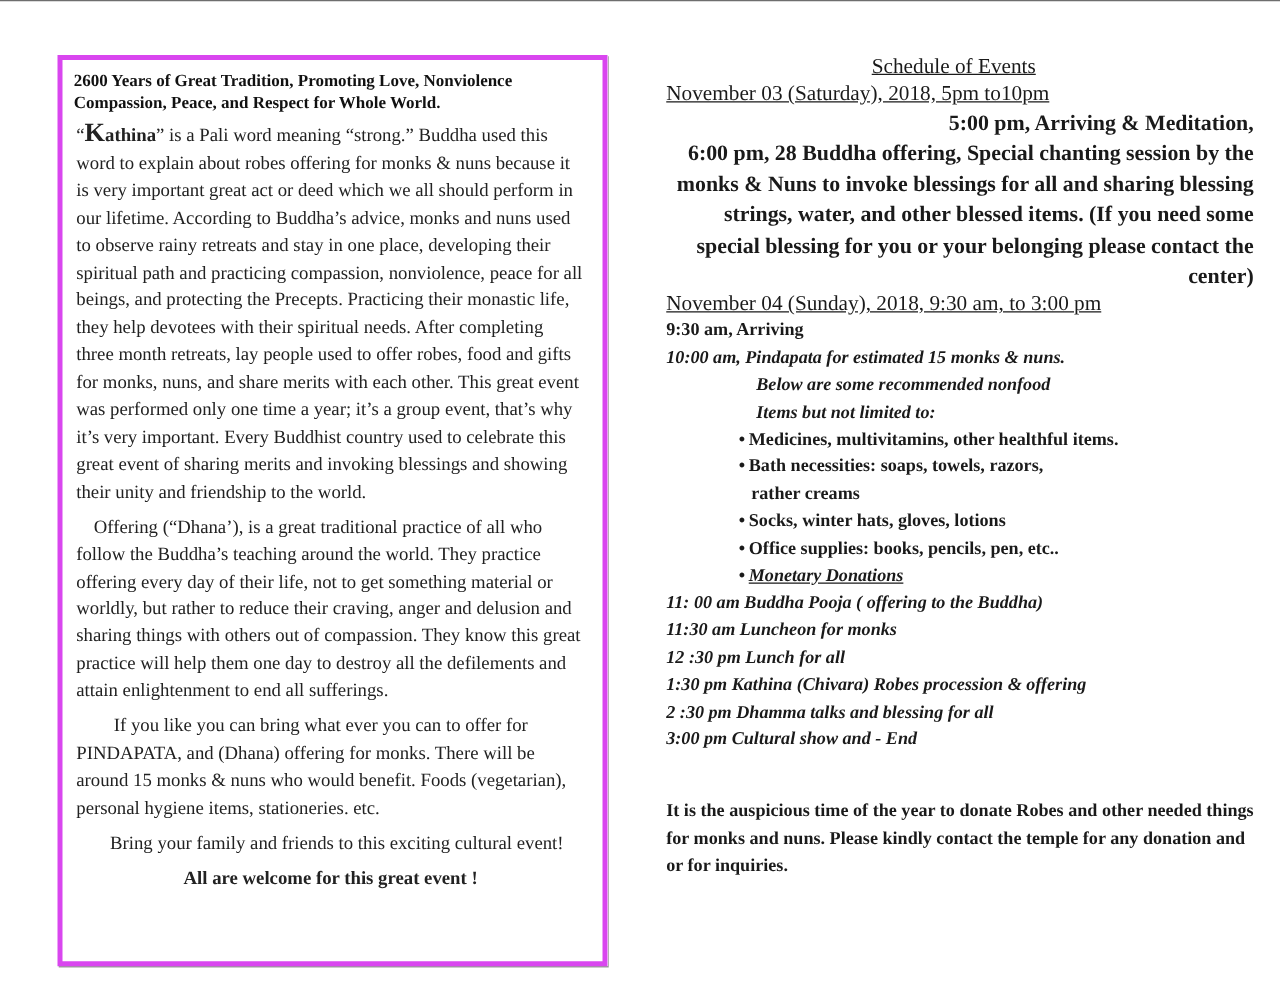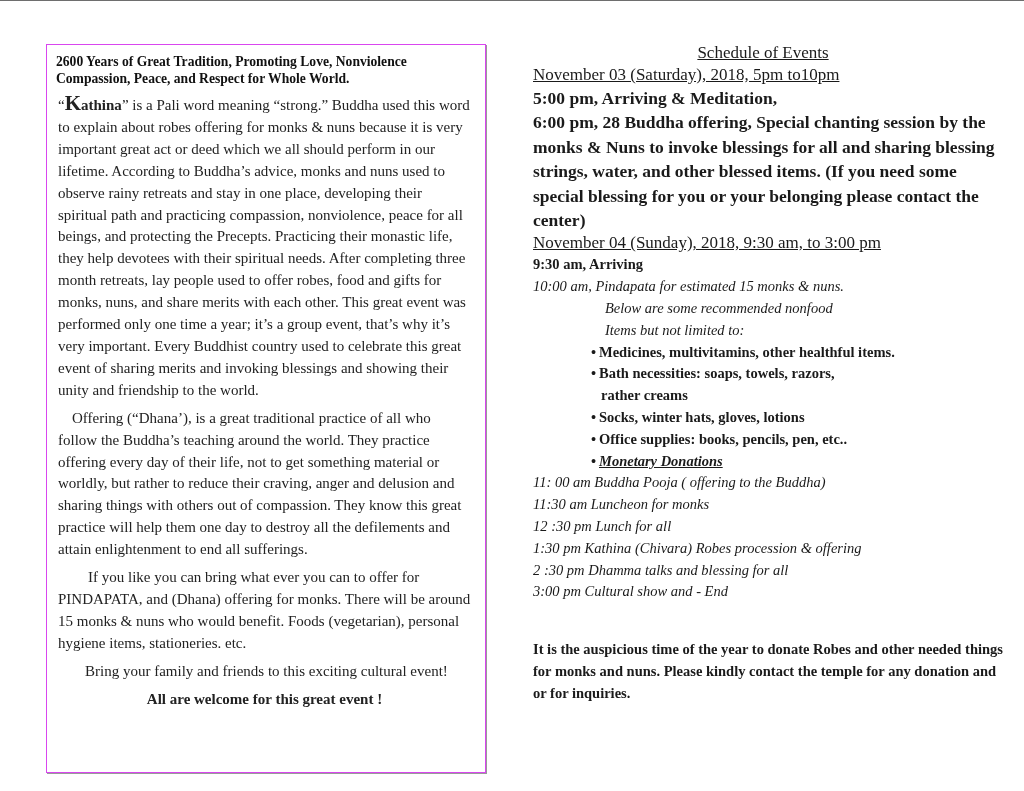--- a/index.html
+++ b/index.html
@@ -4,44 +4,44 @@
 <style>
   html, body { margin: 0; padding: 0; }
   body {
     width: 1024px; height: 791px; background: #ffffff; position: relative; overflow: hidden;
     font-family: "Liberation Serif", "DejaVu Serif", serif; color: #1a1a1a;
   }
   .top-rule { position: absolute; left: 0; top: 0; width: 1024px; height: 1px; background: #6e6e6e; }
 
   .left-box {
     position: absolute; left: 46px; top: 44px; width: 440px; height: 729px;
-    border: 1px solid #d946ef; box-shadow: 1px 1px 0 #9a9a9a; box-sizing: border-box;
+    border: 4px solid #d946ef; box-shadow: 1px 1px 0 #9a9a9a; box-sizing: border-box;
     padding: 8px 8px 0 5px;
   }
   .box-heading {
     font-family: "Liberation Serif", serif; font-weight: bold; font-size: 13.6px; line-height: 17px;
     margin: 0 0 2px 4px; color: #111;
   }
   .box-body { font-size: 15px; line-height: 21.9px; color: #222; }
   .box-body p { margin: 6px; }
   .indent1 { text-indent: 14px; }
   .indent2 { text-indent: 30px; }
   .indent3 { text-indent: 27px; }
   .big-k { font-size: 21px; font-weight: bold; }
   .kathina-word { font-weight: bold; }
   .welcome { text-align: center; font-weight: bold; font-size: 15px; margin-top: 2px; }
 
   .right-col { position: absolute; left: 533px; top: 42px; width: 470px; }
   .sched-title {
     text-align: center; font-size: 17px; text-decoration: underline; line-height: 22px; width: 460px;
   }
   .date-head { font-size: 17px; text-decoration: underline; line-height: 22px; white-space: nowrap; }
-  .sat-line { font-size: 17.5px; font-weight: bold; line-height: 24.4px; color: #1a1a1a; }
+  .sat-line { font-size: 17.5px; font-weight: bold; line-height: 24.4px; color: #1a1a1a; text-align: right; }
   .sun-plain { font-size: 14.5px; font-weight: bold; line-height: 21.8px; }
-  .sun-italic { font-size: 14.5px; font-weight: normal; font-style: italic; line-height: 21.8px; }
+  .sun-italic { font-size: 14.5px; font-weight: bold; font-style: italic; line-height: 21.8px; }
   .ind-a { padding-left: 72px; }
   .bullet { padding-left: 58px; }
   .bullet-cont { padding-left: 68px; }
   .bullet .dot { display: inline-block; width: 8px; }
   .mon-don { font-style: italic; text-decoration: underline; }
   .closing { font-size: 14.5px; font-weight: bold; line-height: 21.8px; margin-top: 36px; }
 </style>
 </head>
 <body>
 

